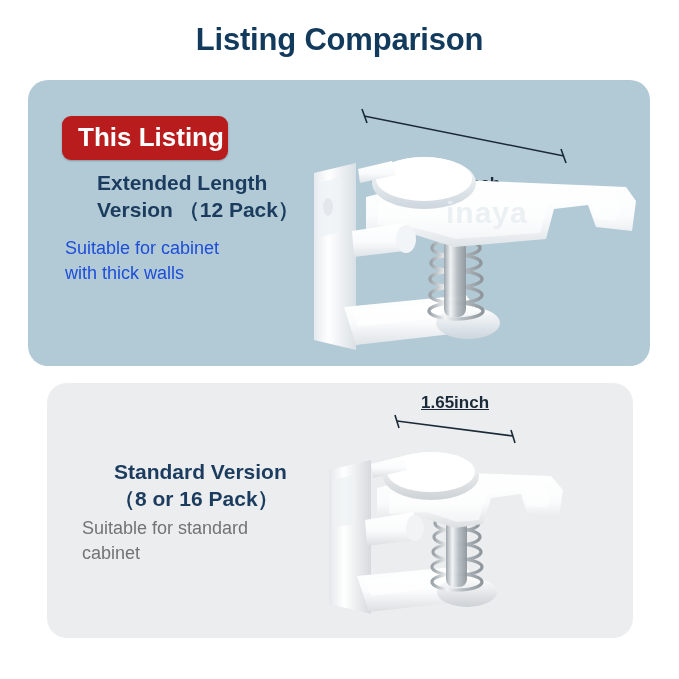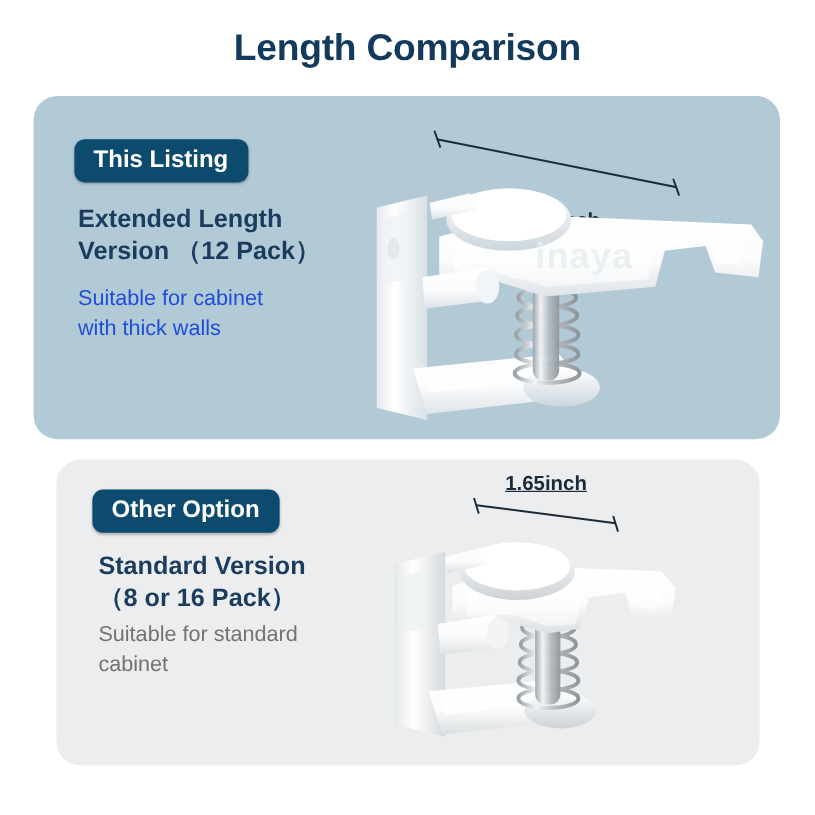--- a/index.html
+++ b/index.html
@@ -23,36 +23,37 @@
     background:#b2cad6;
     border-radius:20px;
   }
   #panel-other{
     left:47px;top:383px;width:586px;height:255px;
     background:#ebedee;
     border-radius:20px;
   }
   .badge{
     position:absolute;
-    background:#0c4a6e;
+    background:#b91c1c;
     color:#ffffff;
-    font-size:20px;font-weight:bold;
+    font-size:26px;font-weight:bold;
     border-radius:9px;
-    padding:6px 17px 7px 16px;
+    padding:6px 4px 7px 16px;
     white-space:nowrap;
     box-shadow:0 1px 2px rgba(0,0,0,0.25);
   }
   #badge-listing{left:34px;top:36px;}
   #badge-other{left:30px;top:25px;}
   .ver-text{
     position:absolute;
     color:#1b3c5e;
     font-size:21px;font-weight:bold;
     line-height:27px;
     white-space:pre-line;
+    margin-left:32px;
   }
   #ver-listing{left:37px;top:89px;}
   #ver-other{left:35px;top:75px;}
   .sub-text{
     position:absolute;
     font-size:18px;
     line-height:25px;
     white-space:pre-line;
   }
   #sub-listing{left:37px;top:156px;color:#1d4ed8;}
@@ -66,21 +67,21 @@
   #dim-label-listing{left:404px;top:94px;}
   #dim-label-other{left:374px;top:10px;text-decoration:underline;}
   .dim-line{position:absolute;left:0;top:0;}
   .prod{position:absolute;}
   #prod-listing{left:268px;top:55px;width:360px;height:230px;}
   #prod-other{left:268px;top:45px;width:330px;height:200px;}
 </style>
 </head>
 <body>
 
-<div id="page-title">Length Comparison</div>
+<div id="page-title">Listing Comparison</div>
 
 <div class="panel" id="panel-listing">
 
   <div class="badge" id="badge-listing">This Listing</div>
 
   <div class="ver-text" id="ver-listing">Extended Length
 Version （12 Pack）</div>
 
   <div class="sub-text" id="sub-listing">Suitable for cabinet
 with thick walls</div>
@@ -144,21 +145,20 @@
     <ellipse cx="110" cy="104" rx="10" ry="14" fill="#f2f5f7"></ellipse>
 
     <text x="150" y="88" font-family="'Liberation Sans',sans-serif" font-size="30" font-weight="bold" fill="#e9eef1" opacity="0.85" letter-spacing="1">inaya</text>
 
     <path d="M62 34 L96 26 L100 40 L64 48 Z" fill="url(#whA)"></path>
   </svg>
 </div>
 
 <div class="panel" id="panel-other">
 
-  <div class="badge" id="badge-other">Other Option</div>
 
   <div class="ver-text" id="ver-other">Standard Version
 （8 or 16 Pack）</div>
 
   <div class="sub-text" id="sub-other">Suitable for standard
 cabinet</div>
 
   <div class="dim-label" id="dim-label-other">1.65inch</div>
 
   <svg class="dim-line" width="586" height="255">

